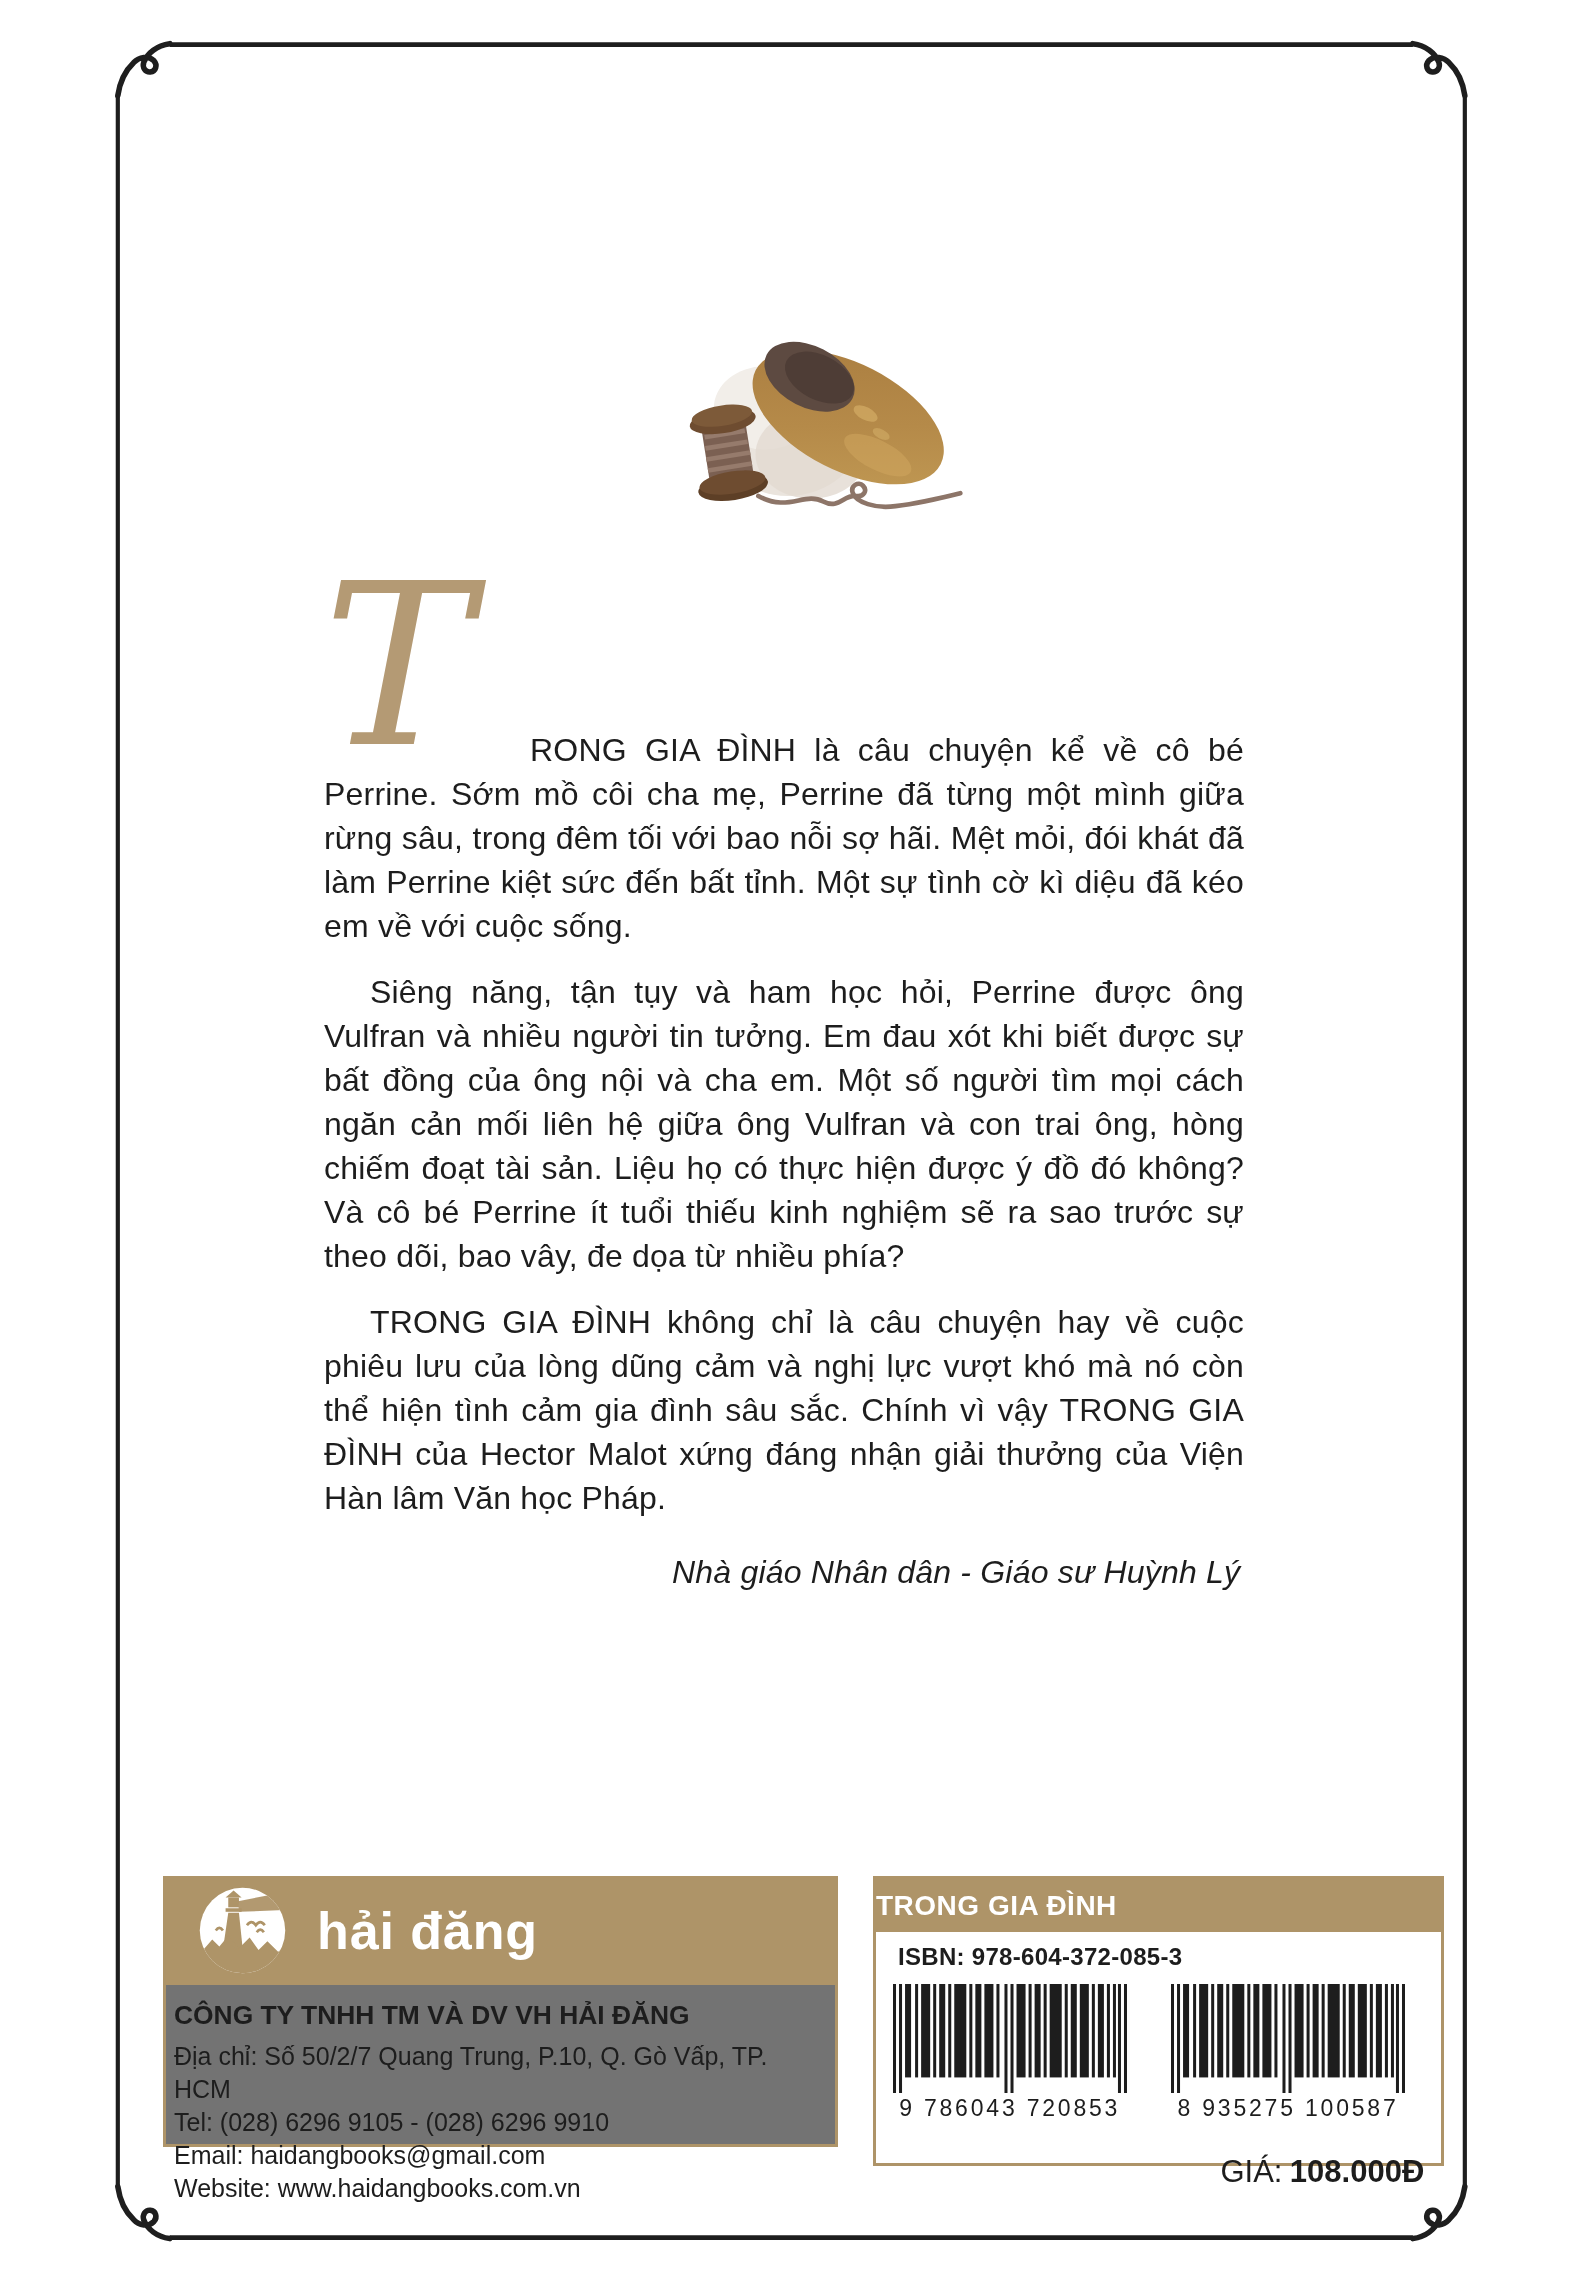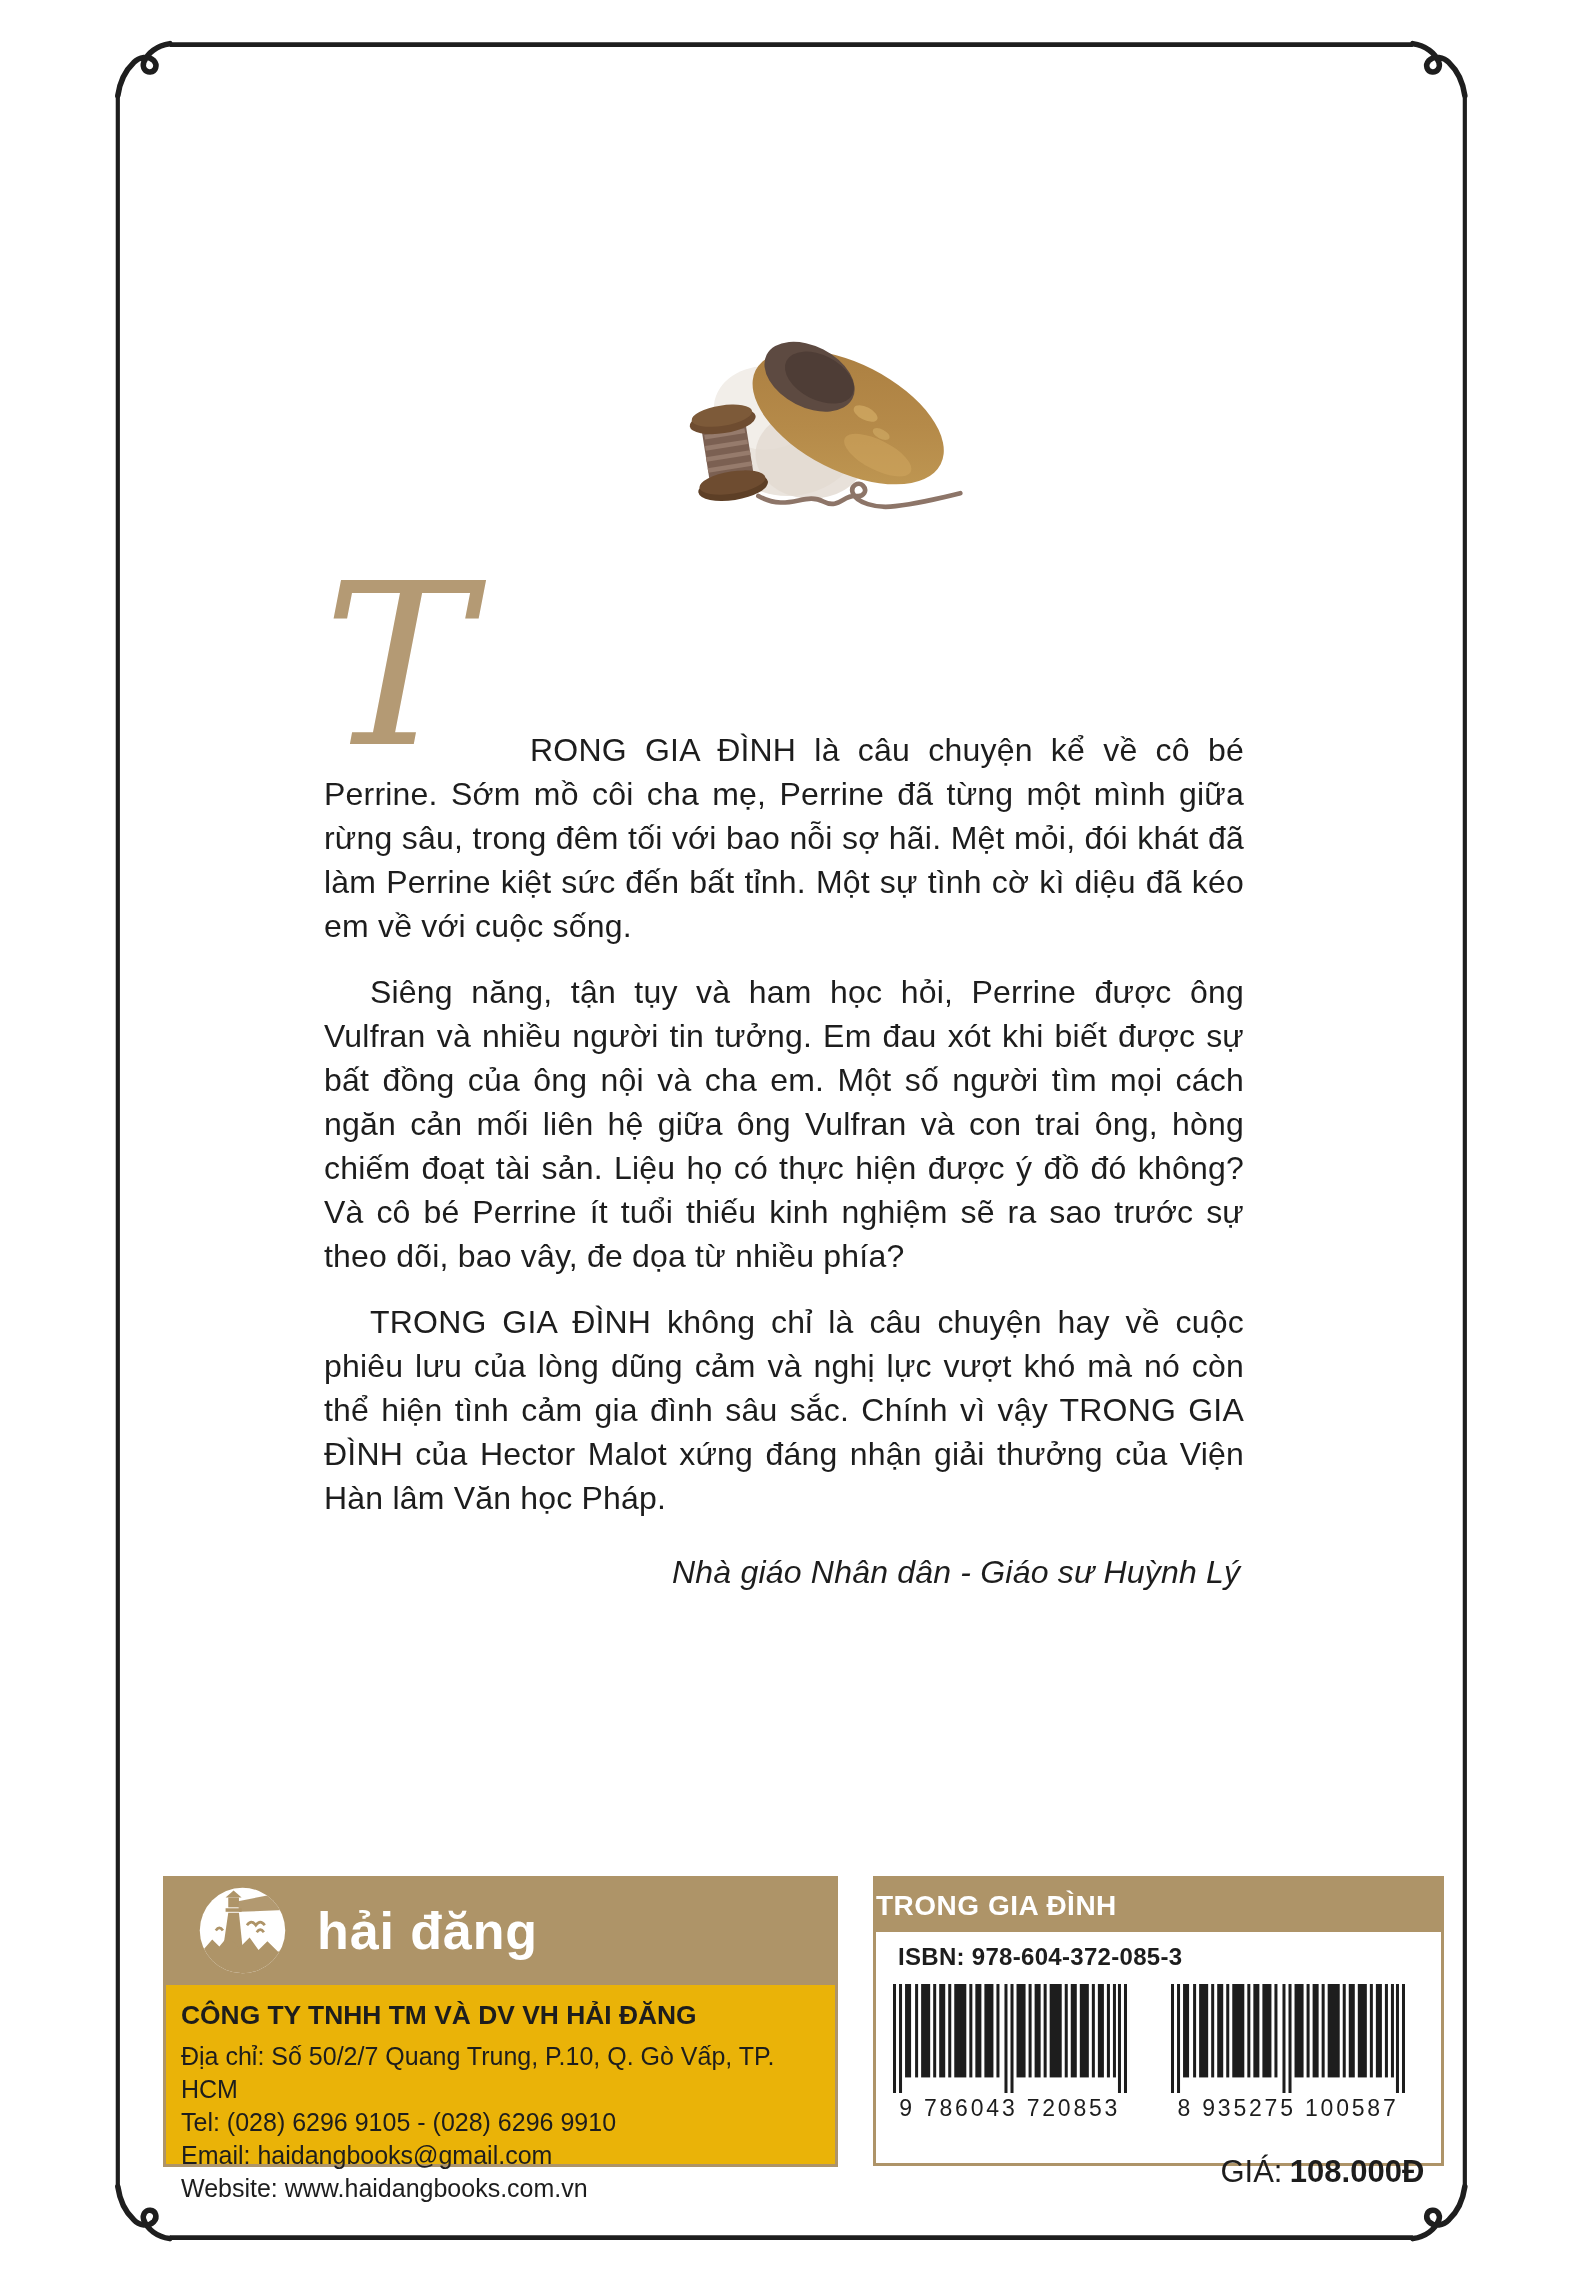--- a/index.html
+++ b/index.html
@@ -55,24 +55,24 @@
     position:relative;width:100%;height:109px;
     display:flex;align-items:center;
   }
   .pub-logo{width:89px;height:89px;margin-left:35px;flex:0 0 auto;}
   .pub-logo-text{
     color:#ffffff;font-weight:bold;font-size:52px;
     margin-left:30px;letter-spacing:0.9px;
   }
   .pub-body{
     box-sizing:border-box;
-    width:100%;height:182px;
+    width:100%;height:162px;
     border:3.7px solid #ae9468;border-top:none;
-    background:#eab308;
-    padding:15px 22px 0 15px;
+    background:#737373;
+    padding:15px 22px 0 8px;
   }
   .pub-company{font-weight:bold;font-size:26.4px;margin-bottom:9.3px;}
   .pub-line{font-size:25px;line-height:33px;}
 
   .sales-box{
     position:absolute;left:873px;top:1876px;width:571px;height:290px;
     box-sizing:border-box;
     border:3.7px solid #ae9468;
     background:#ffffff;
   }

